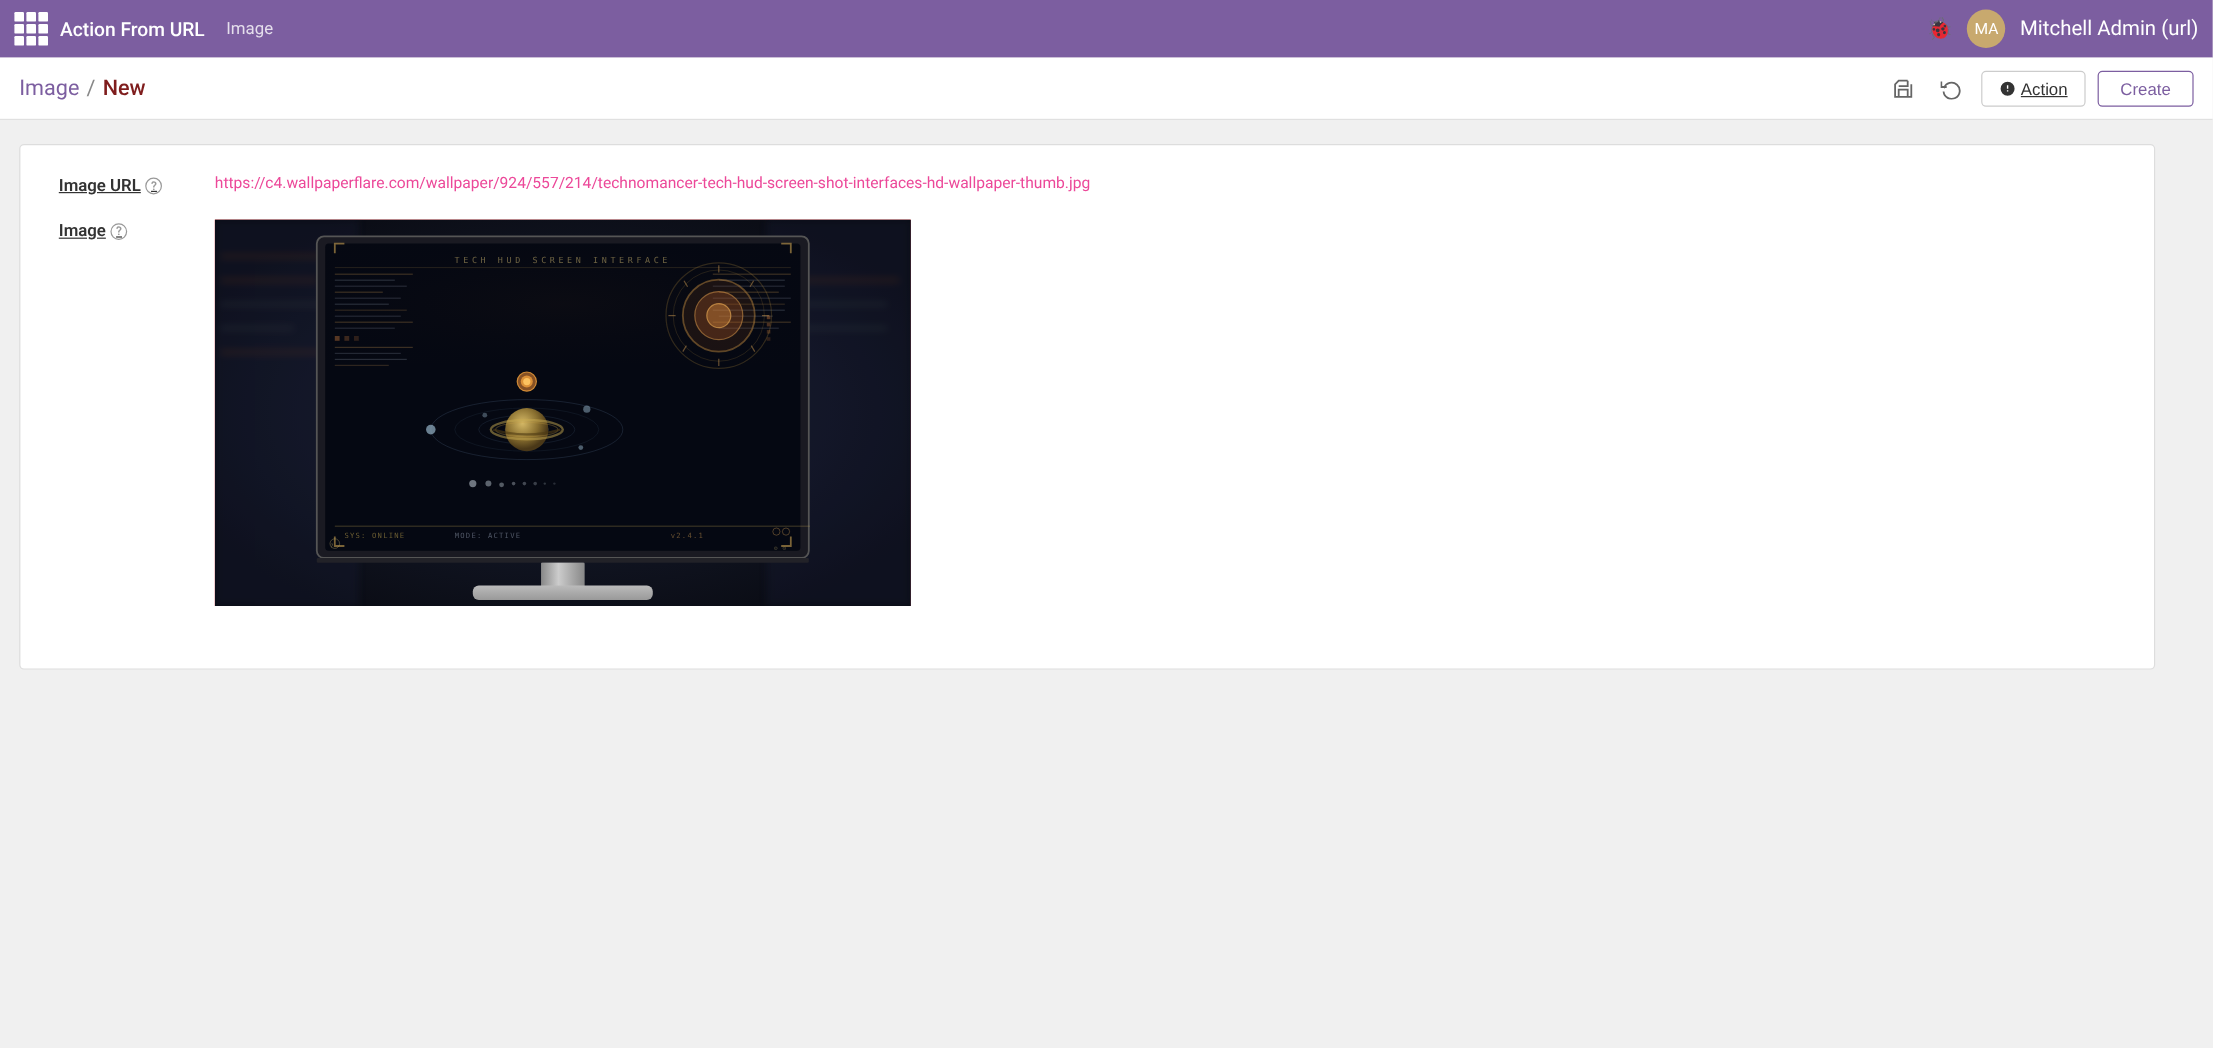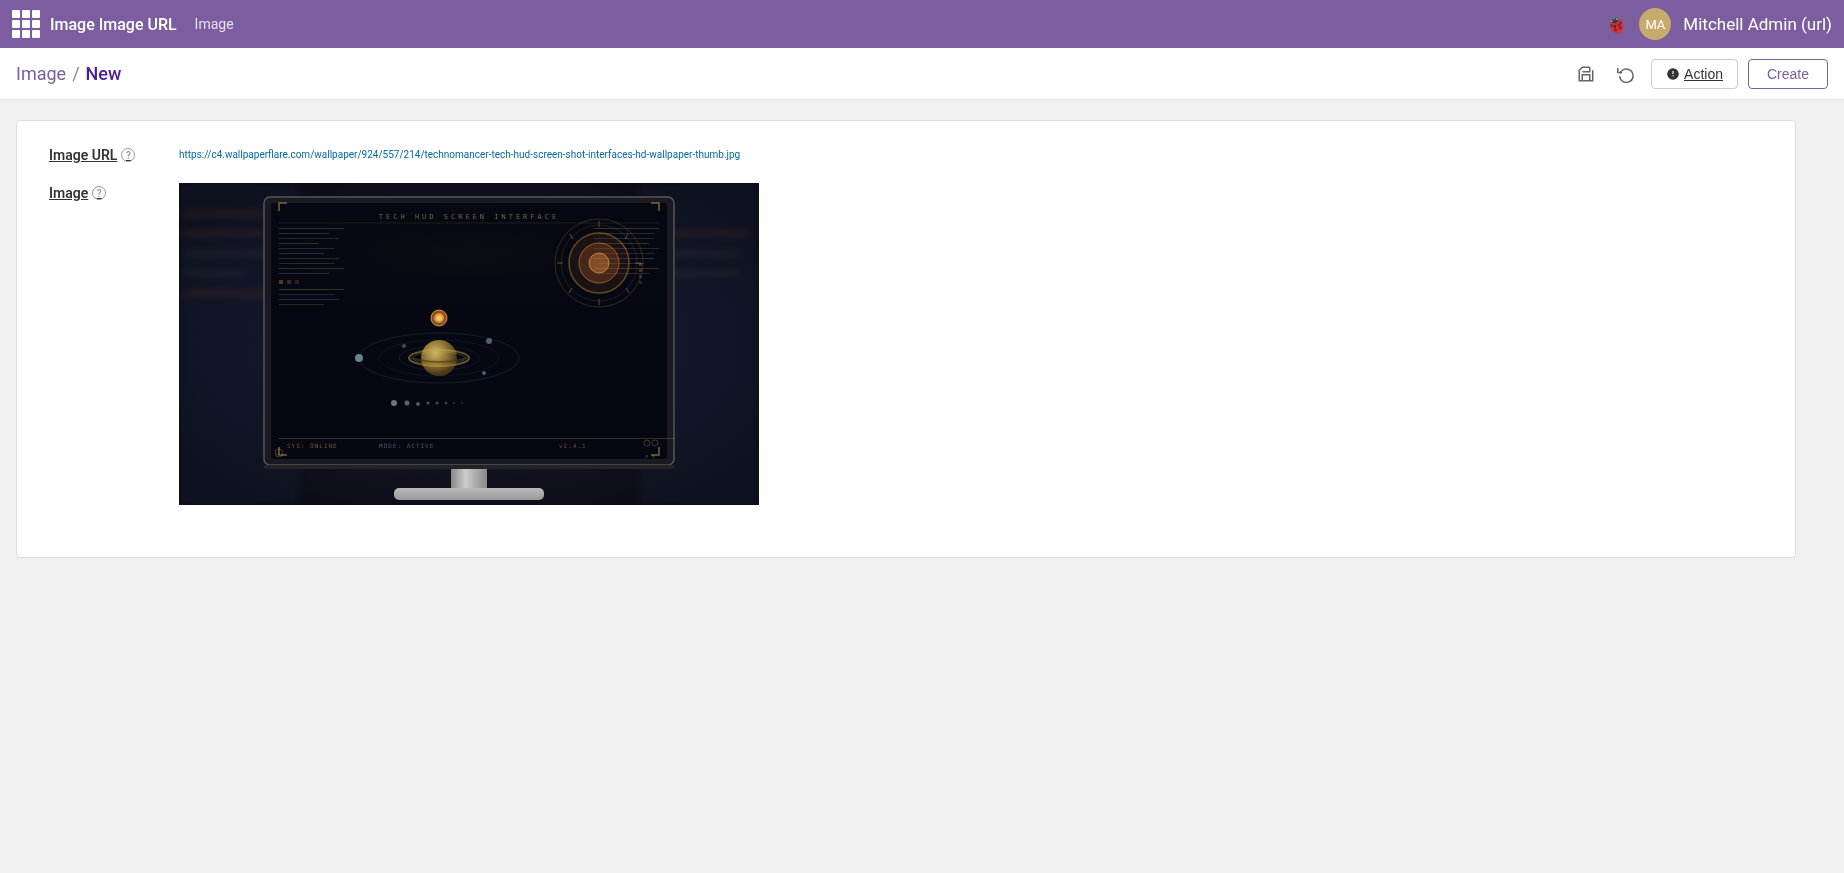--- a/index.html
+++ b/index.html
@@ -82,21 +82,21 @@
     }
     .breadcrumb-link {
       color: #7c5ea0;
       cursor: pointer;
     }
     .breadcrumb-sep {
       margin: 0 6px;
       color: #888;
     }
     .breadcrumb-current {
-      color: #4c1d95;
+      color: #7f1d1d;
       font-weight: 500;
     }
     .subheader-actions {
       display: flex;
       align-items: center;
       gap: 10px;
     }
     .icon-btn {
       background: none;
       border: none;
@@ -164,22 +164,22 @@
       border: 1px solid #999;
       font-size: 10px;
       color: #999;
       cursor: help;
     }
     .form-value {
       flex: 1;
       font-size: 14px;
     }
     .url-value {
-      color: #0369a1;
-      font-size: 10px;
+      color: #ec4899;
+      font-size: 13px;
       word-break: break-all;
     }
     .image-preview {
       width: 580px;
       height: 322px;
       border-radius: 0;
       overflow: hidden;
       background: #ef4444;
       position: relative;
     }
@@ -202,21 +202,21 @@
     <span></span>
       <span></span>
       <span></span>
     <span></span>
       <span></span>
       <span></span>
     <span></span>
       <span></span>
       <span></span>
   </div>
-  <span class="navbar-app-title">Image Image URL</span>
+  <span class="navbar-app-title">Action From URL</span>
   <span class="navbar-model">Image</span>
   <div class="navbar-right">
     <span class="navbar-bug-icon">🐞</span>
     <div class="navbar-avatar">
       <span>MA</span>
     </div>
     <span class="navbar-user">Mitchell Admin (url)</span>
   </div>
 </nav>
 

